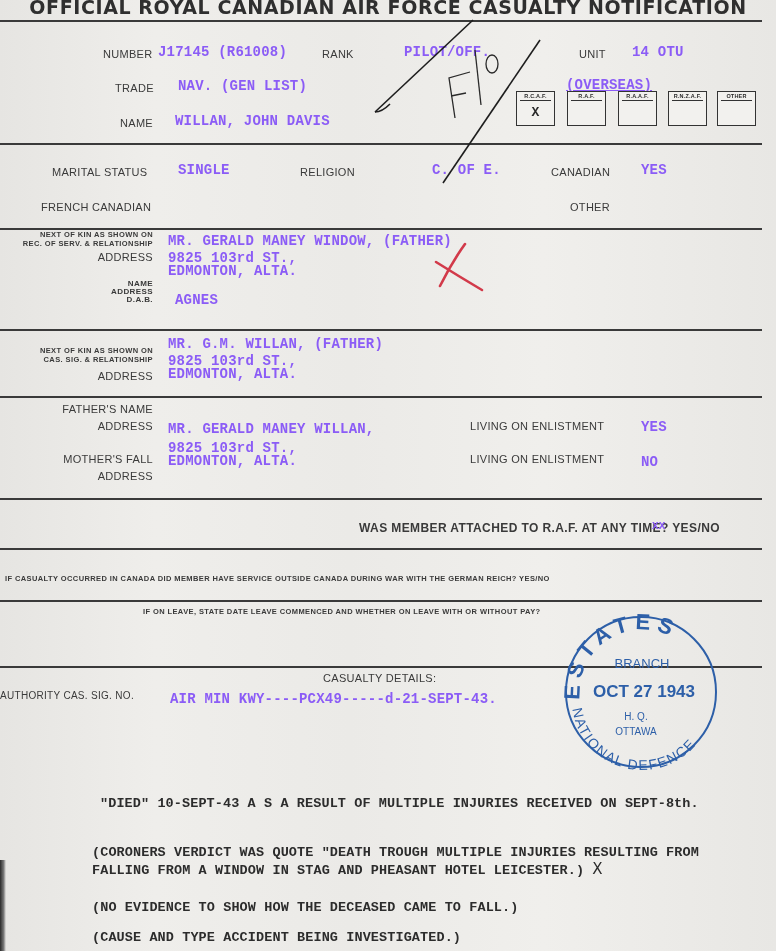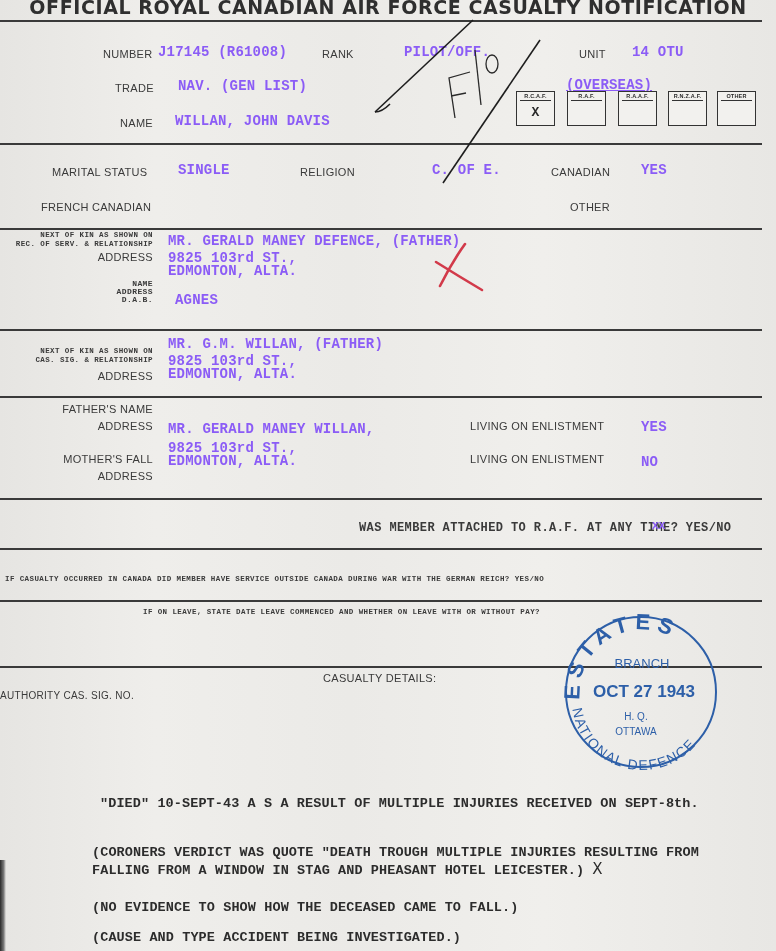--- a/index.html
+++ b/index.html
@@ -18,21 +18,21 @@
     background:linear-gradient(90deg,#2a2a2a,#777 60%,transparent);
   }
   .abs { position:absolute; white-space:nowrap; }
   .title {
     left:0; top:-4px; width:776px; text-align:center;
     font-family:"DejaVu Sans", sans-serif; font-weight:bold;
     font-size:19px; letter-spacing:0.6px; color:#2f2f2f;
   }
   .rule { position:absolute; left:0; width:762px; height:2px; background:#3a3a3a; }
   .lbl { font-size:11px; color:#3a3a3a; letter-spacing:0.3px;text-align:right; }
-  .lbl-sm { font-size:7.5px; color:#3a3a3a; letter-spacing:0.4px; line-height:8.5px; font-weight:bold;font-family:Liberation Mono, monospace; }
+  .lbl-sm { font-size:7.5px; color:#3a3a3a; letter-spacing:0.4px; line-height:8.5px; font-weight:bold; }
   .lbl-r { text-align:right; }
   .type {
     font-family:"Liberation Mono", monospace; font-weight:bold;
     font-size:14px; color:#8b5cf6; letter-spacing:0.2px;
   }
   .type2 { line-height:13px; }
   .svc-box {
     position:absolute; top:91px; width:39px; height:35px;
     border:1.5px solid #333; box-sizing:border-box; background:#f2f1ee;
   }
@@ -105,21 +105,21 @@
 <div class="abs lbl" style="left:551px;top:166px">CANADIAN</div>
 <div class="abs type" style="left:641px;top:162px">YES</div>
 <div class="abs lbl" style="left:41px;top:201px">FRENCH CANADIAN</div>
 <div class="abs lbl" style="left:570px;top:201px">OTHER</div>
 
 <div class="abs lbl-sm lbl-r" style="left:10px;top:231px;width:143px">
   <div>NEXT OF KIN AS SHOWN ON</div>
   <div>REC. OF SERV. &amp; RELATIONSHIP</div>
 </div>
 <div class="abs lbl lbl-r" style="left:60px;top:251px;width:93px">ADDRESS</div>
-<div class="abs type" style="left:168px;top:233px">MR. GERALD MANEY DEFENCE, (FATHER)</div>
+<div class="abs type" style="left:168px;top:233px">MR. GERALD MANEY WINDOW, (FATHER)</div>
 <div class="abs type type2" style="left:168px;top:252px">
   <div>9825  103rd ST.,</div>
   <div>EDMONTON, ALTA.</div>
 </div>
 <div class="abs lbl-sm lbl-r" style="left:80px;top:280px;width:73px;font-size:8px;line-height:8px">
   <div>NAME</div>
   <div>ADDRESS</div>
   <div>D.A.B.</div>
 </div>
 <div class="abs type" style="left:175px;top:292px">AGNES</div>
@@ -150,20 +150,21 @@
 <div class="abs type" style="left:641px;top:454px">NO</div>
 
 <div class="abs lbl-sm" style="left:359px;top:524px;font-size:12px">WAS MEMBER ATTACHED TO R.A.F. AT ANY TIME?  YES/NO</div>
 <div class="abs type" style="left:652px;top:520px;font-size:11px">XX</div>
 <div class="abs lbl-sm" style="left:5px;top:575px;font-size:7.5px">IF CASUALTY OCCURRED IN CANADA DID MEMBER HAVE SERVICE OUTSIDE CANADA DURING WAR WITH THE GERMAN REICH?  YES/NO</div>
 <div class="abs lbl-sm" style="left:143px;top:608px;font-size:7.5px">IF ON LEAVE, STATE DATE LEAVE COMMENCED AND WHETHER ON LEAVE WITH OR WITHOUT PAY?</div>
 
 <div class="abs lbl" style="left:323px;top:672px">CASUALTY DETAILS:</div>
 <div class="abs lbl" style="left:0px;top:690px;font-size:10px">AUTHORITY CAS. SIG. NO.</div>
 <div class="abs type type2" style="left:170px;top:691px;line-height:17px">
+  <div>AIR MIN KWY----PCX49-----d-21-SEPT-43.</div>
 </div>
 
 <div class="abs para" style="left:100px;top:795px">"DIED" 10-SEPT-43 A S  A RESULT OF MULTIPLE INJURIES RECEIVED ON SEPT-8th.</div>
 <div class="abs para" style="left:92px;top:844px">
   <div>(CORONERS VERDICT WAS QUOTE "DEATH TROUGH MULTIPLE INJURIES RESULTING FROM</div>
   <div><span>FALLING FROM A WINDOW IN STAG AND PHEASANT HOTEL LEICESTER.)</span> <span style="font-weight:normal;font-family:'DejaVu Sans',sans-serif;font-size:15px">X</span></div>
 </div>
 <div class="abs para" style="left:92px;top:899px">(NO EVIDENCE TO SHOW HOW THE DECEASED CAME TO FALL.)</div>
 <div class="abs para" style="left:92px;top:929px">(CAUSE AND TYPE ACCIDENT BEING INVESTIGATED.)</div>
 

